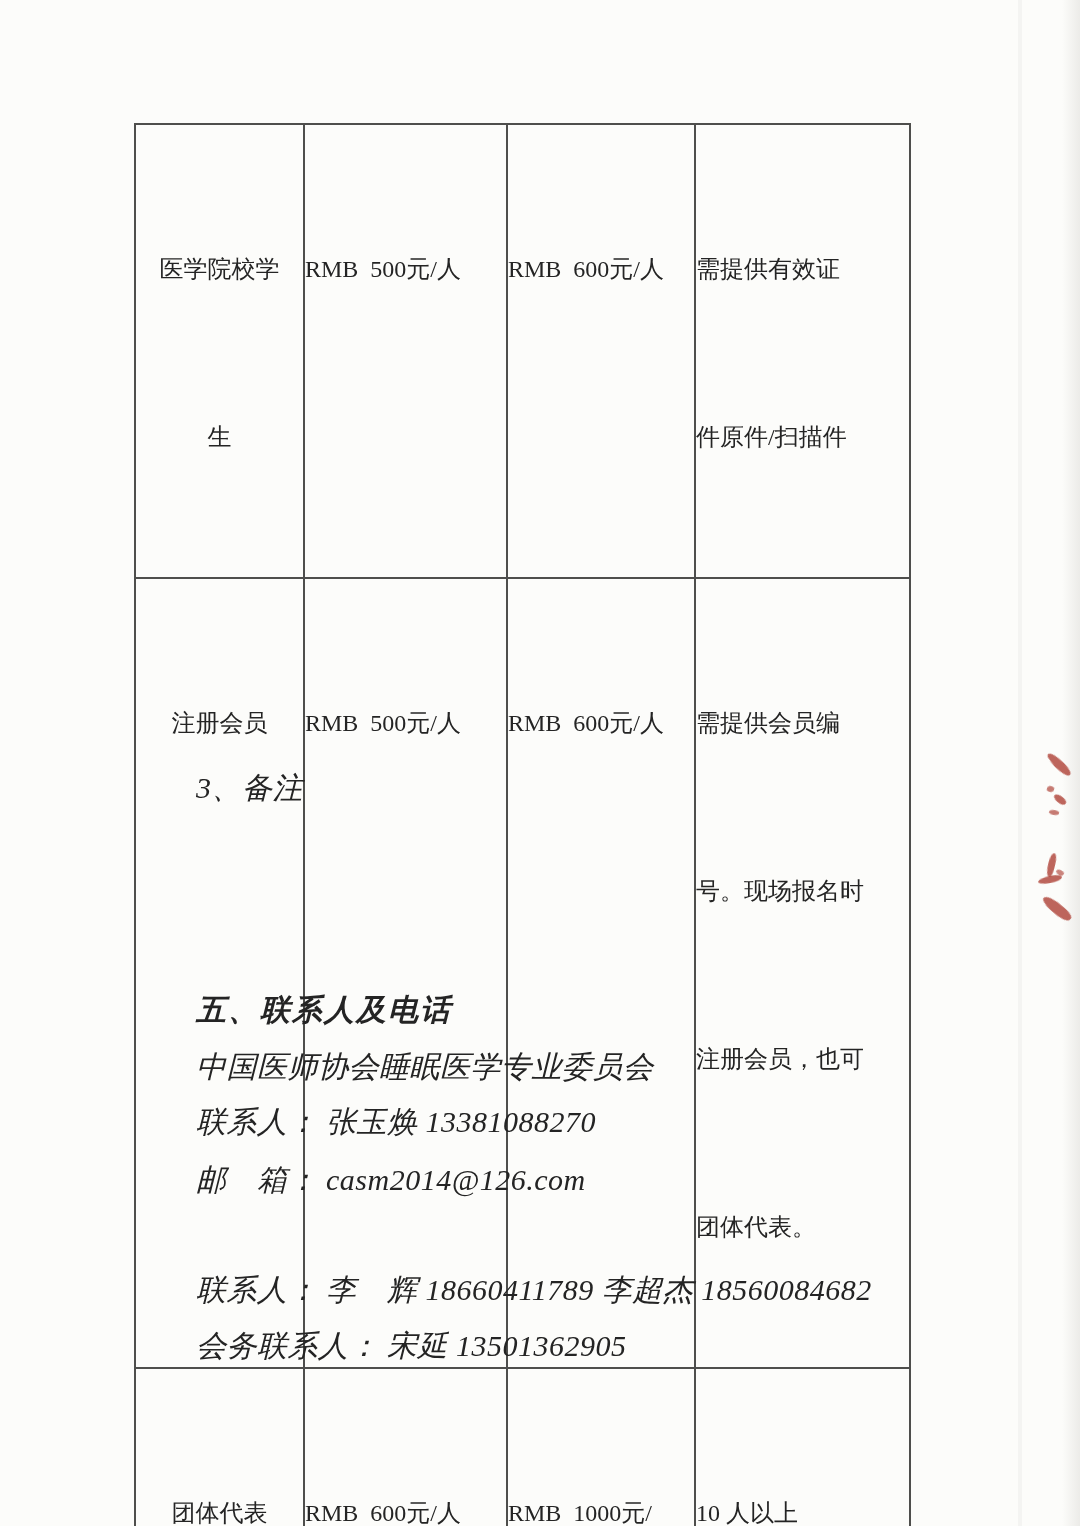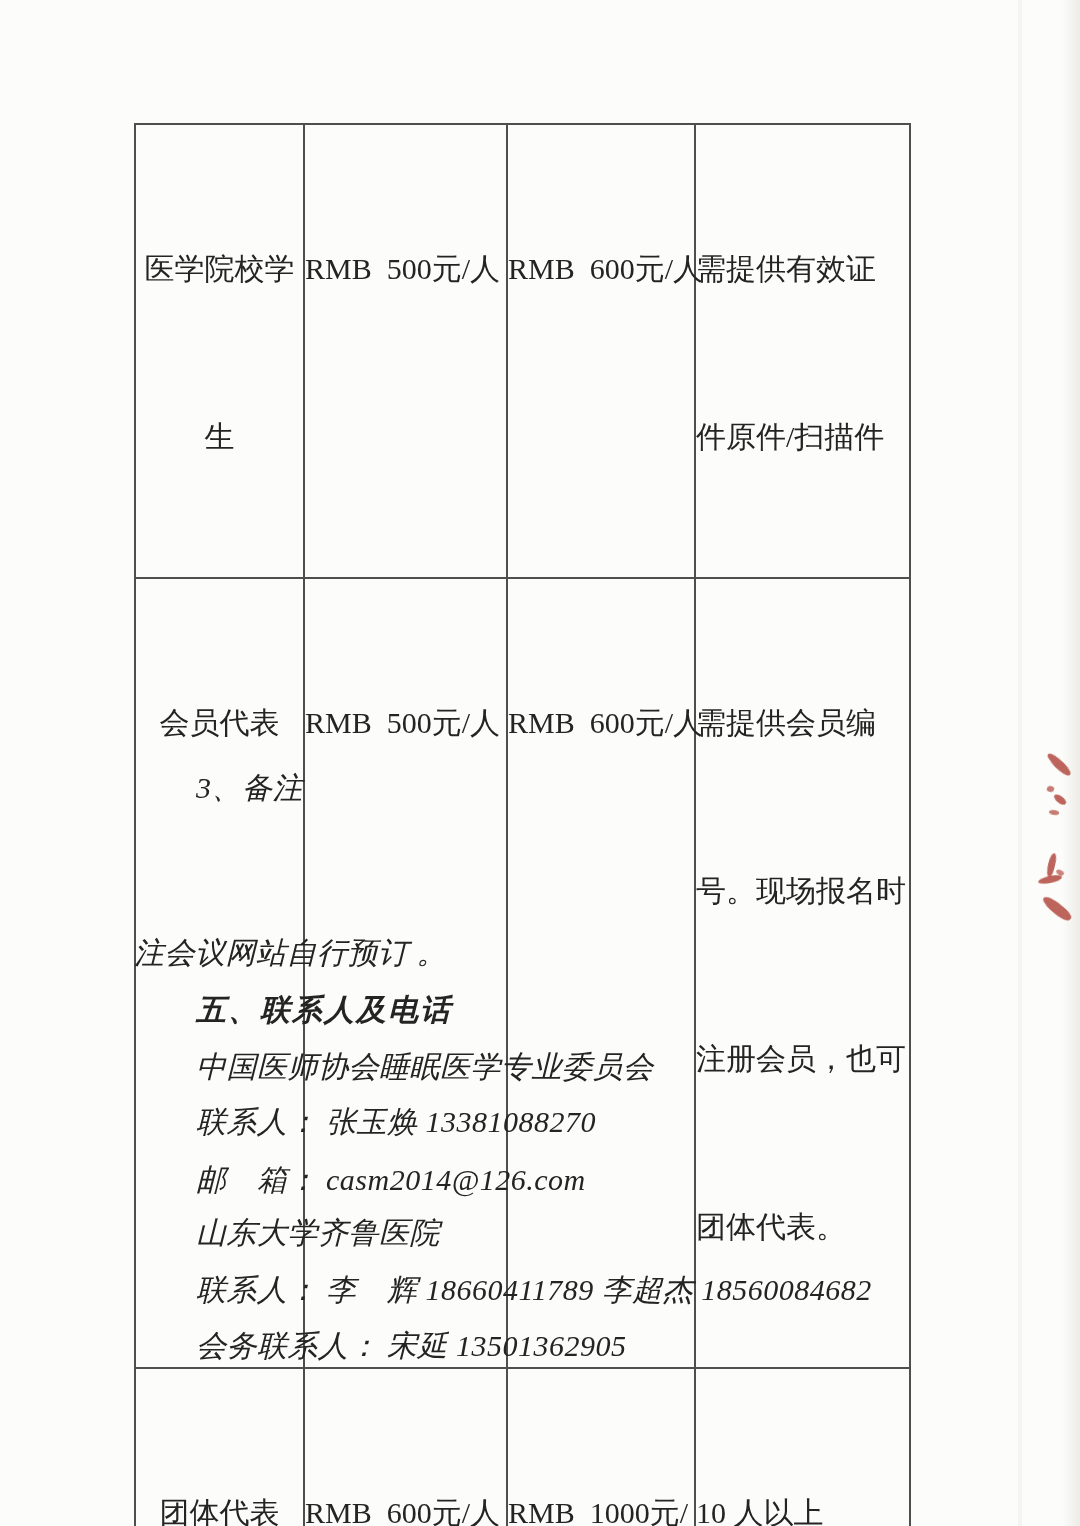--- a/index.html
+++ b/index.html
@@ -27,21 +27,21 @@
   table.fee-table{
     position:absolute;left:134px;top:123px;
     width:775px;
     border-collapse:collapse;
     table-layout:fixed;
   }
   table.fee-table td{
     border:2px solid #4e4e4c;
     vertical-align:top;
     padding:4px 0 0 0;
-    font-size:30px;
+    font-size:24px;
     line-height:56px;
     white-space:pre;
   }
   tr.r0{height:115px;}
   tr.r1{height:232px;}
   tr.r2{height:108px;}
   td.c-cat{text-align:center;}
   td.c-price{padding-left:13px;border-radius:13px;}
   td.c-note{padding-left:10px;border-radius:14px;}
   .ln{height:56px;}
@@ -99,21 +99,21 @@
         <td class="c-price">
           <div class="ln">RMB  600元/人</div>
         </td>
         <td class="c-note">
           <div class="ln">需提供有效证</div>
           <div class="ln">件原件/扫描件</div>
         </td>
       </tr>
       <tr class="r1">
         <td class="c-cat">
-          <div class="ln">会员代表</div>
+          <div class="ln">注册会员</div>
         </td>
         <td class="c-price">
           <div class="ln">RMB  500元/人</div>
         </td>
         <td class="c-price">
           <div class="ln">RMB  600元/人</div>
         </td>
         <td class="c-note">
           <div class="ln">需提供会员编</div>
           <div class="ln">号。现场报名时</div>
@@ -134,27 +134,25 @@
         </td>
         <td class="c-note">
           <div class="ln">10 人以上</div>
         </td>
       </tr>
 
     </tbody>
   </table>
 
   <div class="tline" style="left:196px;top:768px;">3、备注</div>
-  <div class="tline" style="left:134px;top:933px;">注会议网站自行预订 。</div>
 
   <div class="tline heading" style="left:196px;top:990px;">五、联系人及电话</div>
   <div class="tline" style="left:196px;top:1047px;">中国医师协会睡眠医学专业委员会</div>
   <div class="tline" style="left:196px;top:1102px;">联系人： 张玉焕 13381088270</div>
   <div class="tline" style="left:196px;top:1160px;">邮　箱： casm2014@126.com</div>
-  <div class="tline" style="left:196px;top:1213px;">山东大学齐鲁医院</div>
   <div class="tline" style="left:196px;top:1270px;">联系人： 李　辉 18660411789 李超杰 18560084682</div>
   <div class="tline" style="left:196px;top:1326px;">会务联系人： 宋延 13501362905</div>
 
   <div>
     <div class="seal-frag f1"></div>
     <div class="seal-frag f2"></div>
     <div class="seal-frag f3"></div>
     <div class="seal-frag f4"></div>
     <div class="seal-frag f5"></div>
     <div class="seal-frag f6"></div>

